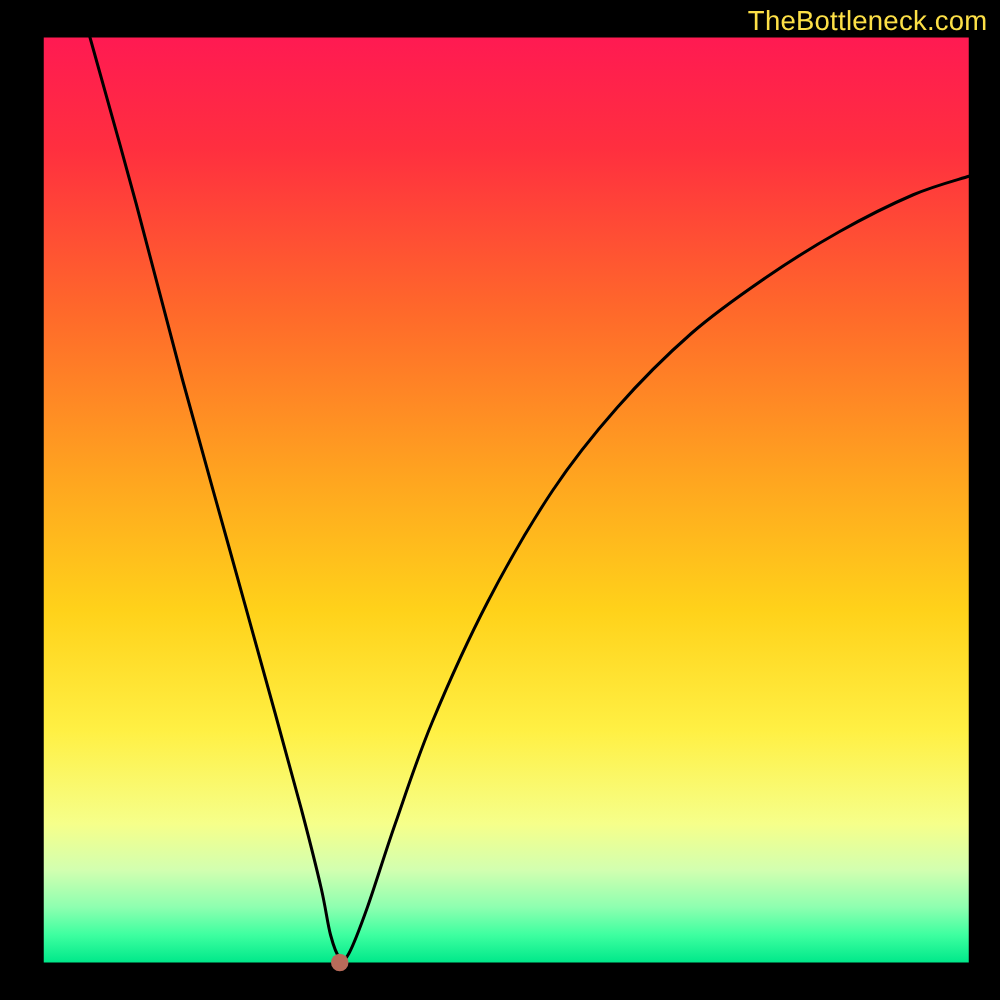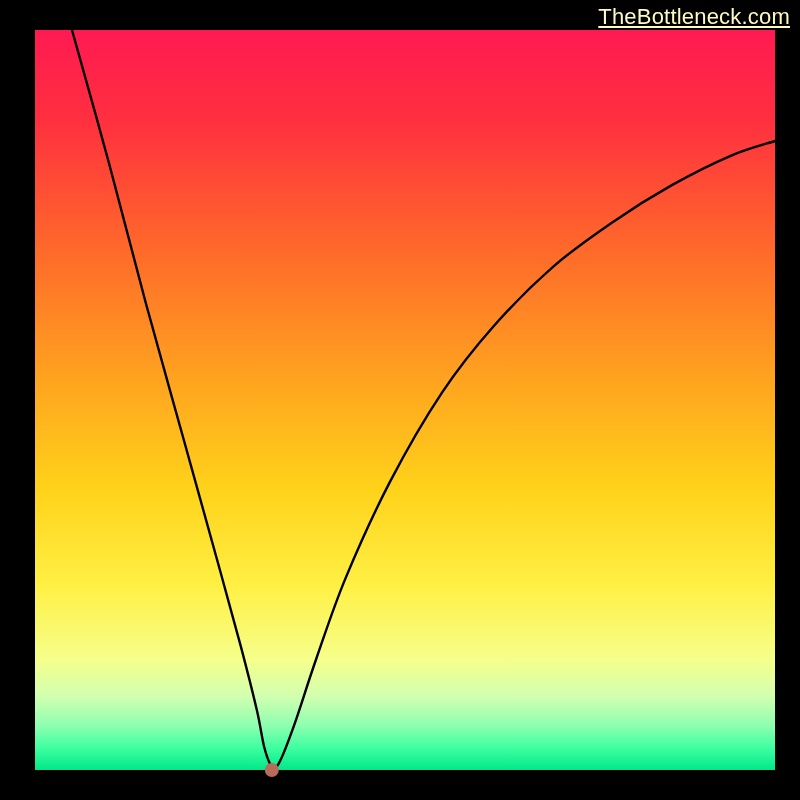--- a/index.html
+++ b/index.html
@@ -12,26 +12,25 @@
   }
   .container {
     position: relative;
     width: 800px;
     height: 800px;
   }
   .watermark {
     position: absolute;
     top: 4px;
     right: 10px;
-    color: #fef9c3;
+    color: #fde047;
     font-size: 22px;
     font-weight: 500;
     z-index: 10;
     letter-spacing: 0.2px;
-    text-decoration: underline;
   }
   svg {
     display: block;
   }
 </style>
 </head>
 <body>
 
 <div class="container">
   <div class="watermark">TheBottleneck.com</div>

